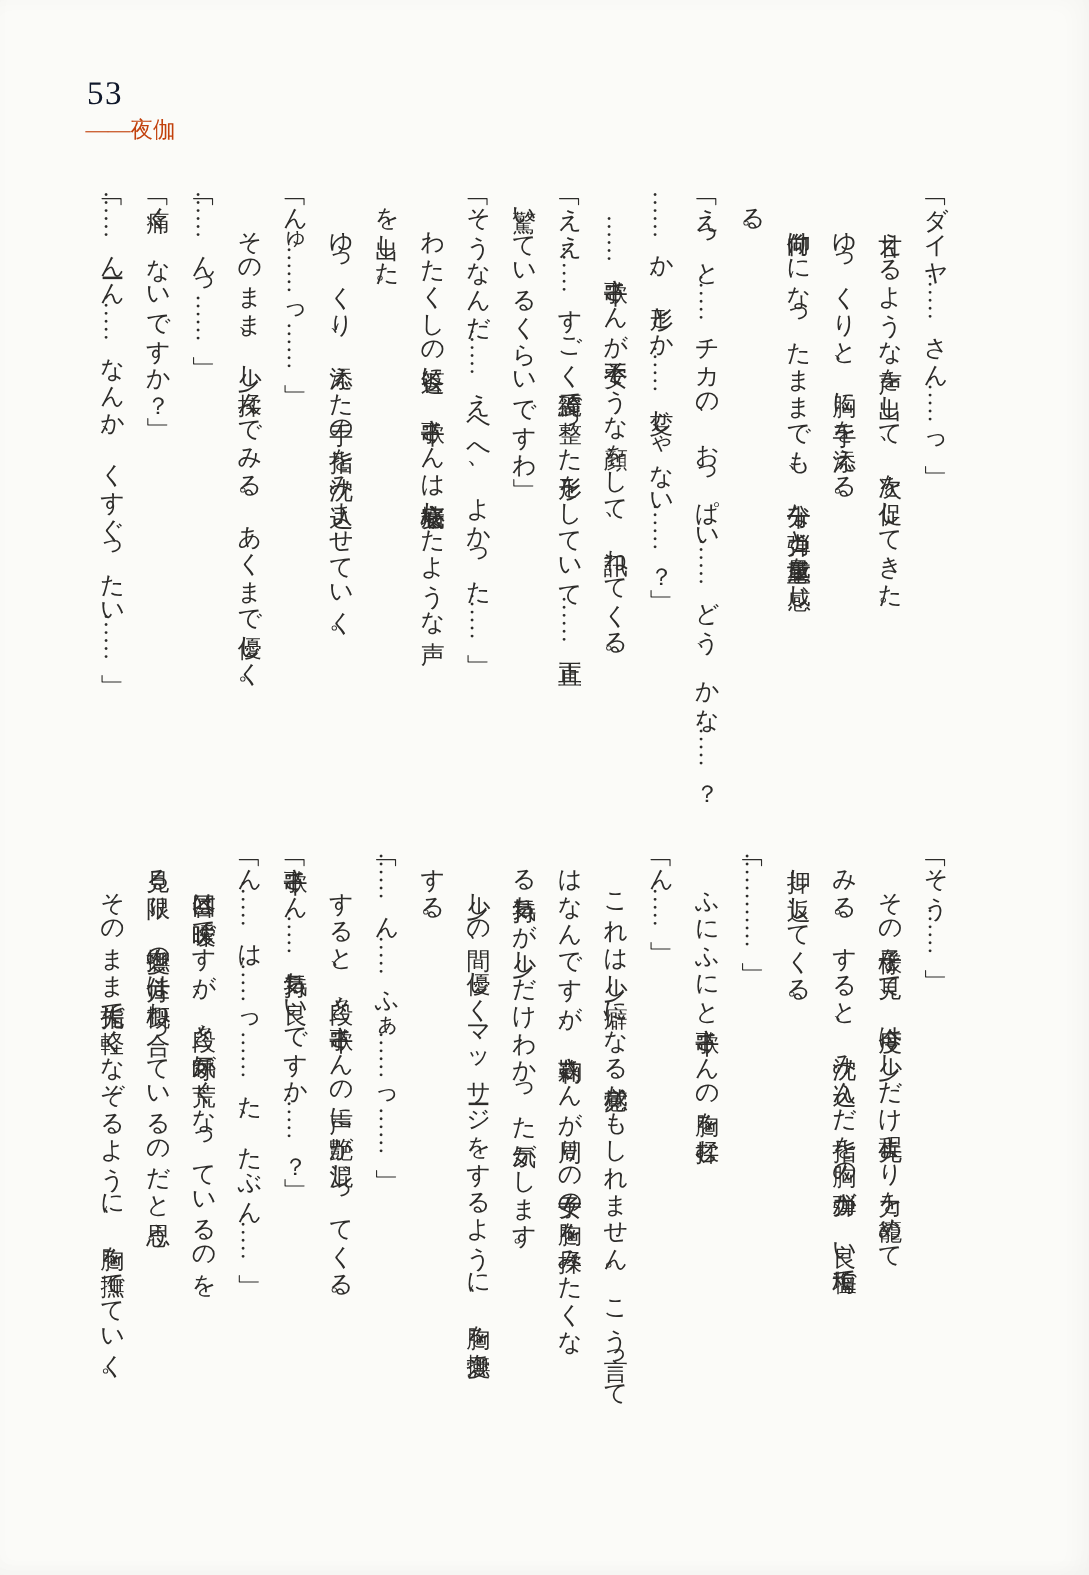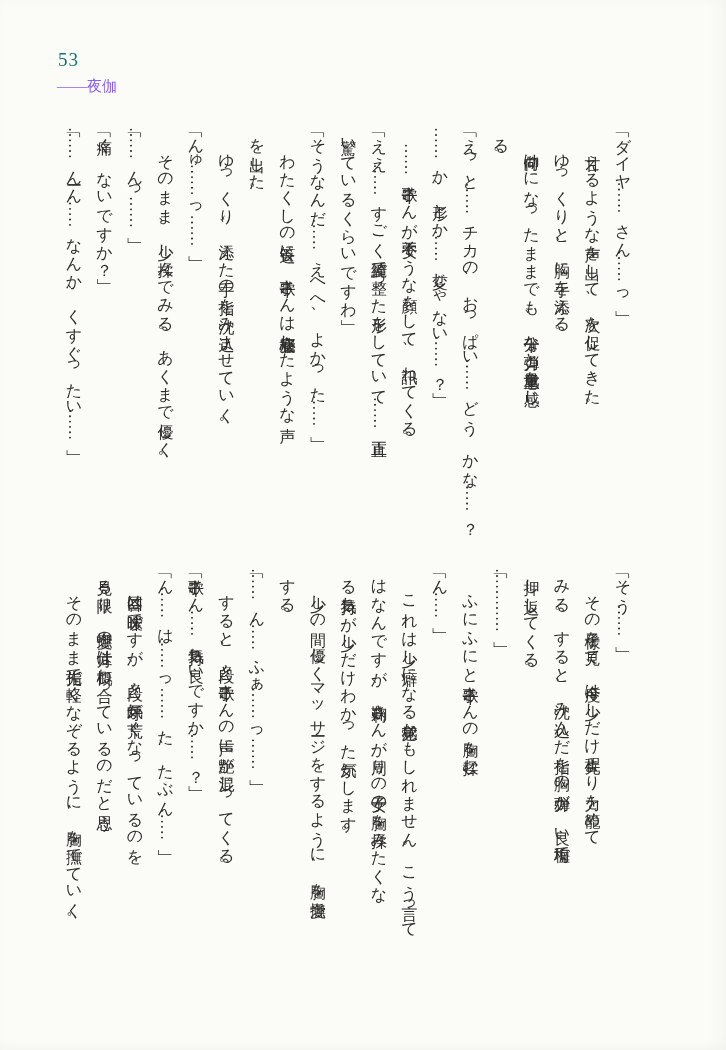--- a/index.html
+++ b/index.html
@@ -16,30 +16,30 @@
     background: #fbfbf8;
     box-shadow: inset -8px 0 14px rgba(0,0,0,0.025), inset 0 -6px 10px rgba(0,0,0,0.015);
     overflow: hidden;
     font-family: "Liberation Serif", "DejaVu Serif", serif;
     color: #2d2c2a;
   }
   .page-number {
     position: absolute;
     left: 58px;
     top: 49px;
-    font-size: 19px;
+    font-size: 22px;
     letter-spacing: 1px;
-    color: #0f766e;
+    color: #0f172a;
   }
   .running-head {
     position: absolute;
     left: 57px;
     top: 77px;
     font-size: 15px;
-    color: #8b5cf6;
+    color: #c2410c;
   }
   .tier {
     position: absolute;
     right: 88px;
     height: 406px;
     writing-mode: vertical-rl;
     text-orientation: mixed;
     font-size: 16px;
     line-height: 30.5px;
     color: #2d2c2a;

